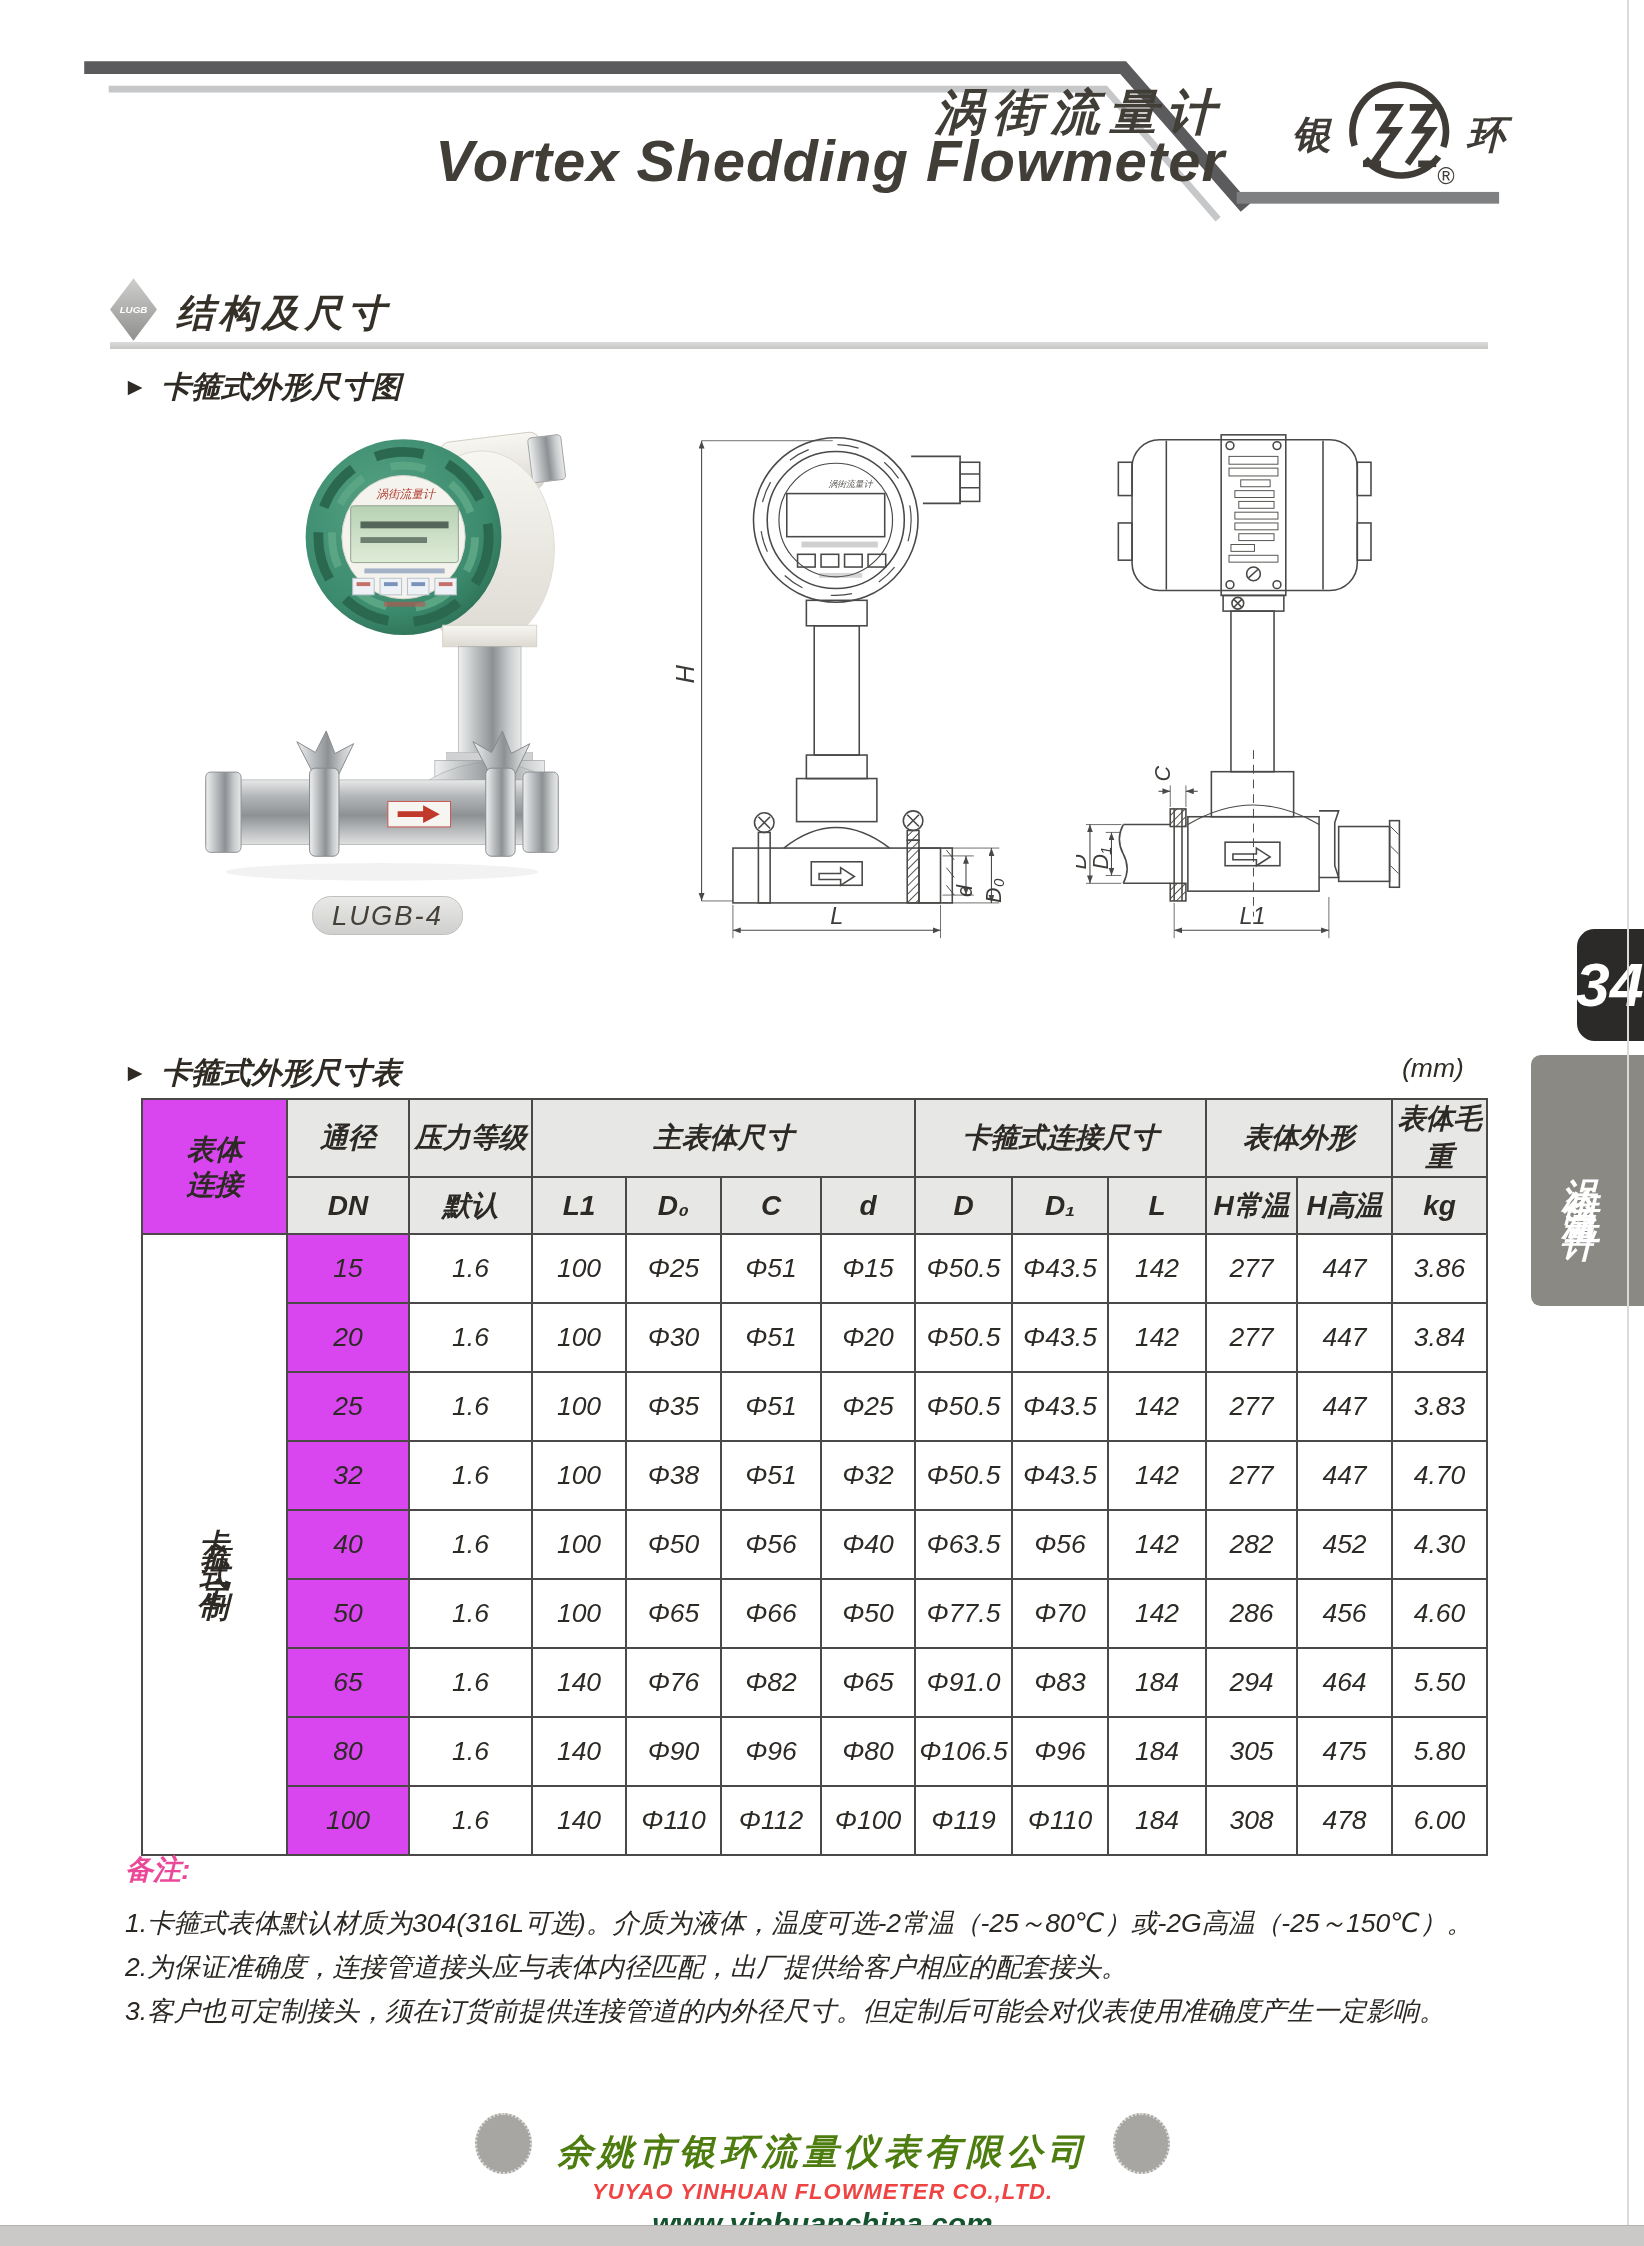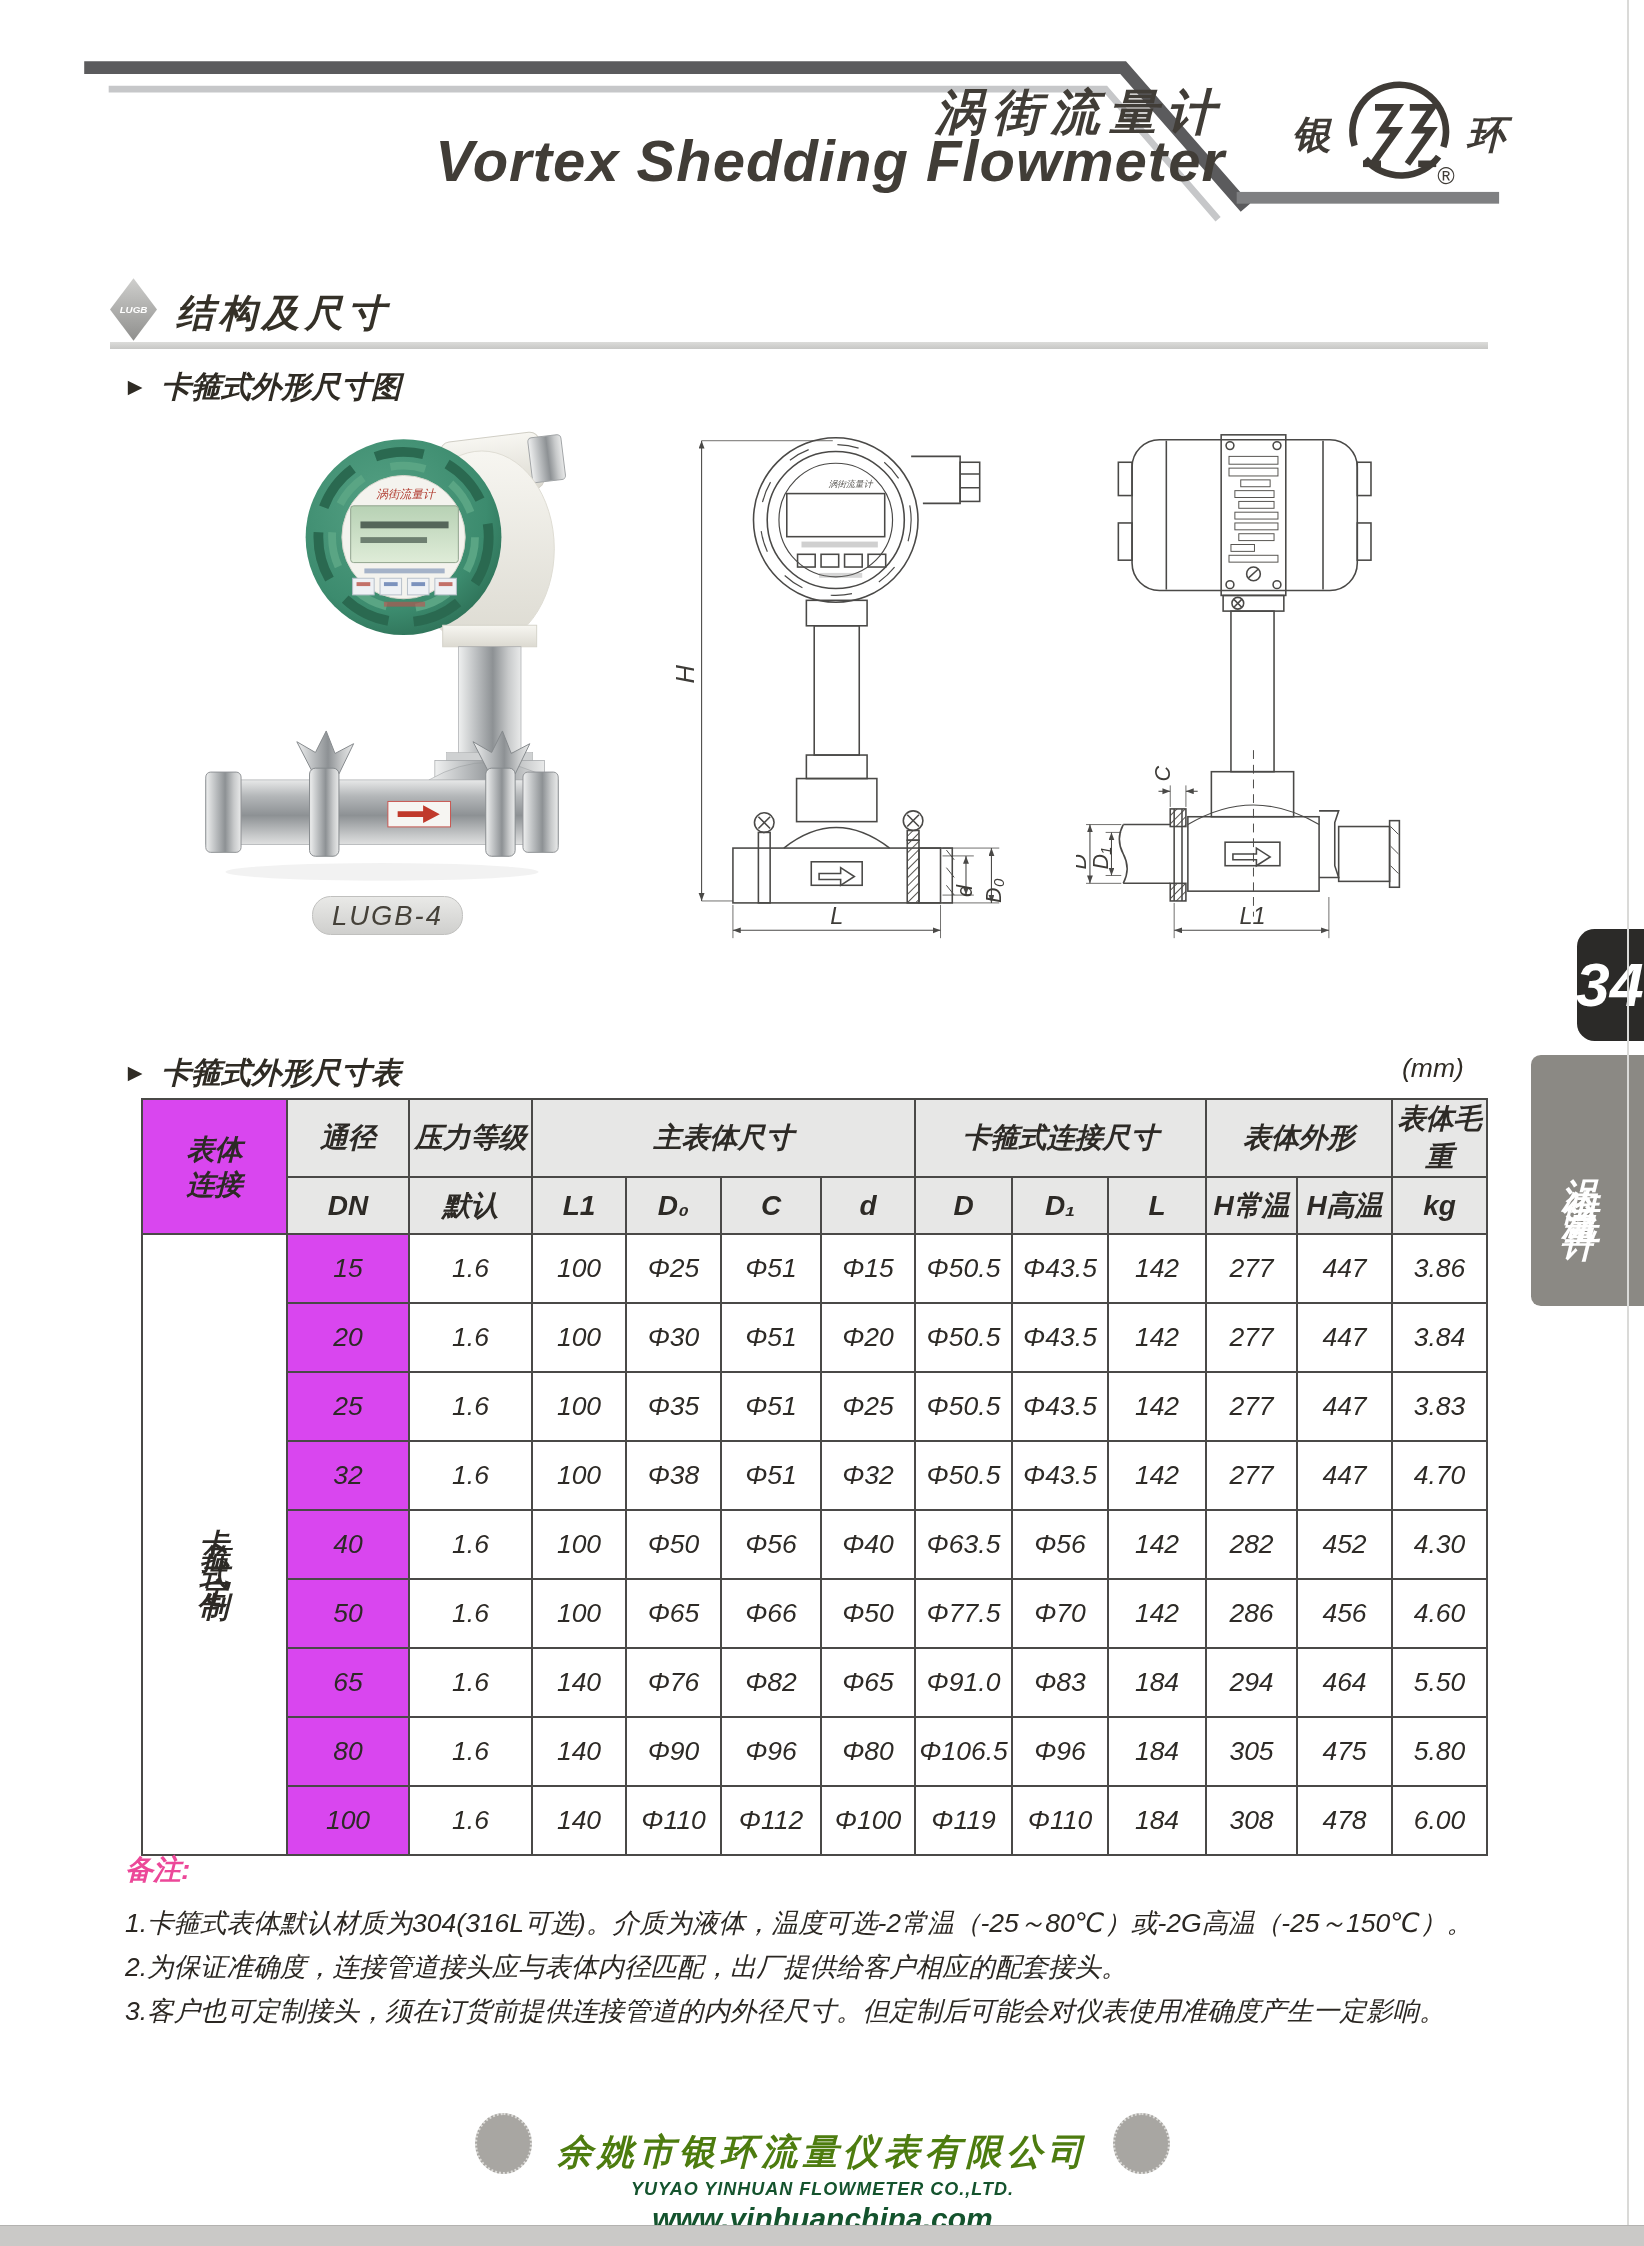--- a/index.html
+++ b/index.html
@@ -43,21 +43,21 @@
   .notes{position:absolute;left:125px;top:1851px;width:1386px;}
   .notes .n-title{font-size:28px;font-weight:bold;color:#ec4899;margin-bottom:11.8px;}
   .notes .n-item{font-size:26.5px;line-height:44px;color:#2b2722;}
 
   
   .footer{position:absolute;left:391px;top:2103px;width:863px;text-align:center;}
   .footer .oval{position:absolute;width:53px;height:57px;border-radius:50%;background:#a8a6a2;border:2px dotted #dddcd9;}
   .footer .oval.l{left:84px;top:9.8px;}
   .footer .oval.r{right:84px;top:9.8px;}
   .f-zh{font-family:"Liberation Serif","DejaVu Serif",serif;font-size:36px;font-weight:bold;letter-spacing:4.9px;color:#4d7c0f;margin-top:25px;}
-  .f-en{font-size:18px;font-weight:bold;letter-spacing:1px;color:#14532d;margin-top:2px;}
+  .f-en{font-size:22px;font-weight:bold;letter-spacing:1px;color:#ef4444;margin-top:2px;}
   .f-url{font-size:30px;font-weight:bold;color:#14532d;margin-top:2px;}
 
   
   .tab-dark{position:absolute;left:1531px;top:929px;width:91px;height:112px;background:#2b2a28;border-radius:17.6px 0 0 17.6px;
     display:flex;align-items:center;justify-content:center;padding-right:25.5px;box-sizing:border-box;margin-left:46px;}
   .tab-dark span{color:#fff;font-size:61px;font-weight:bold;}
   .tab-gray{position:absolute;left:1531px;top:1055px;width:114px;height:251px;background:#8b8984;border-radius:9.8px 0 0 9.8px;
     display:flex;align-items:center;justify-content:center;padding-right:19.6px;box-sizing:border-box;}
   .tab-gray span{color:#fff;font-size:35px;font-weight:bold;writing-mode:vertical-rl;text-orientation:upright;letter-spacing:11.8px;}
 

